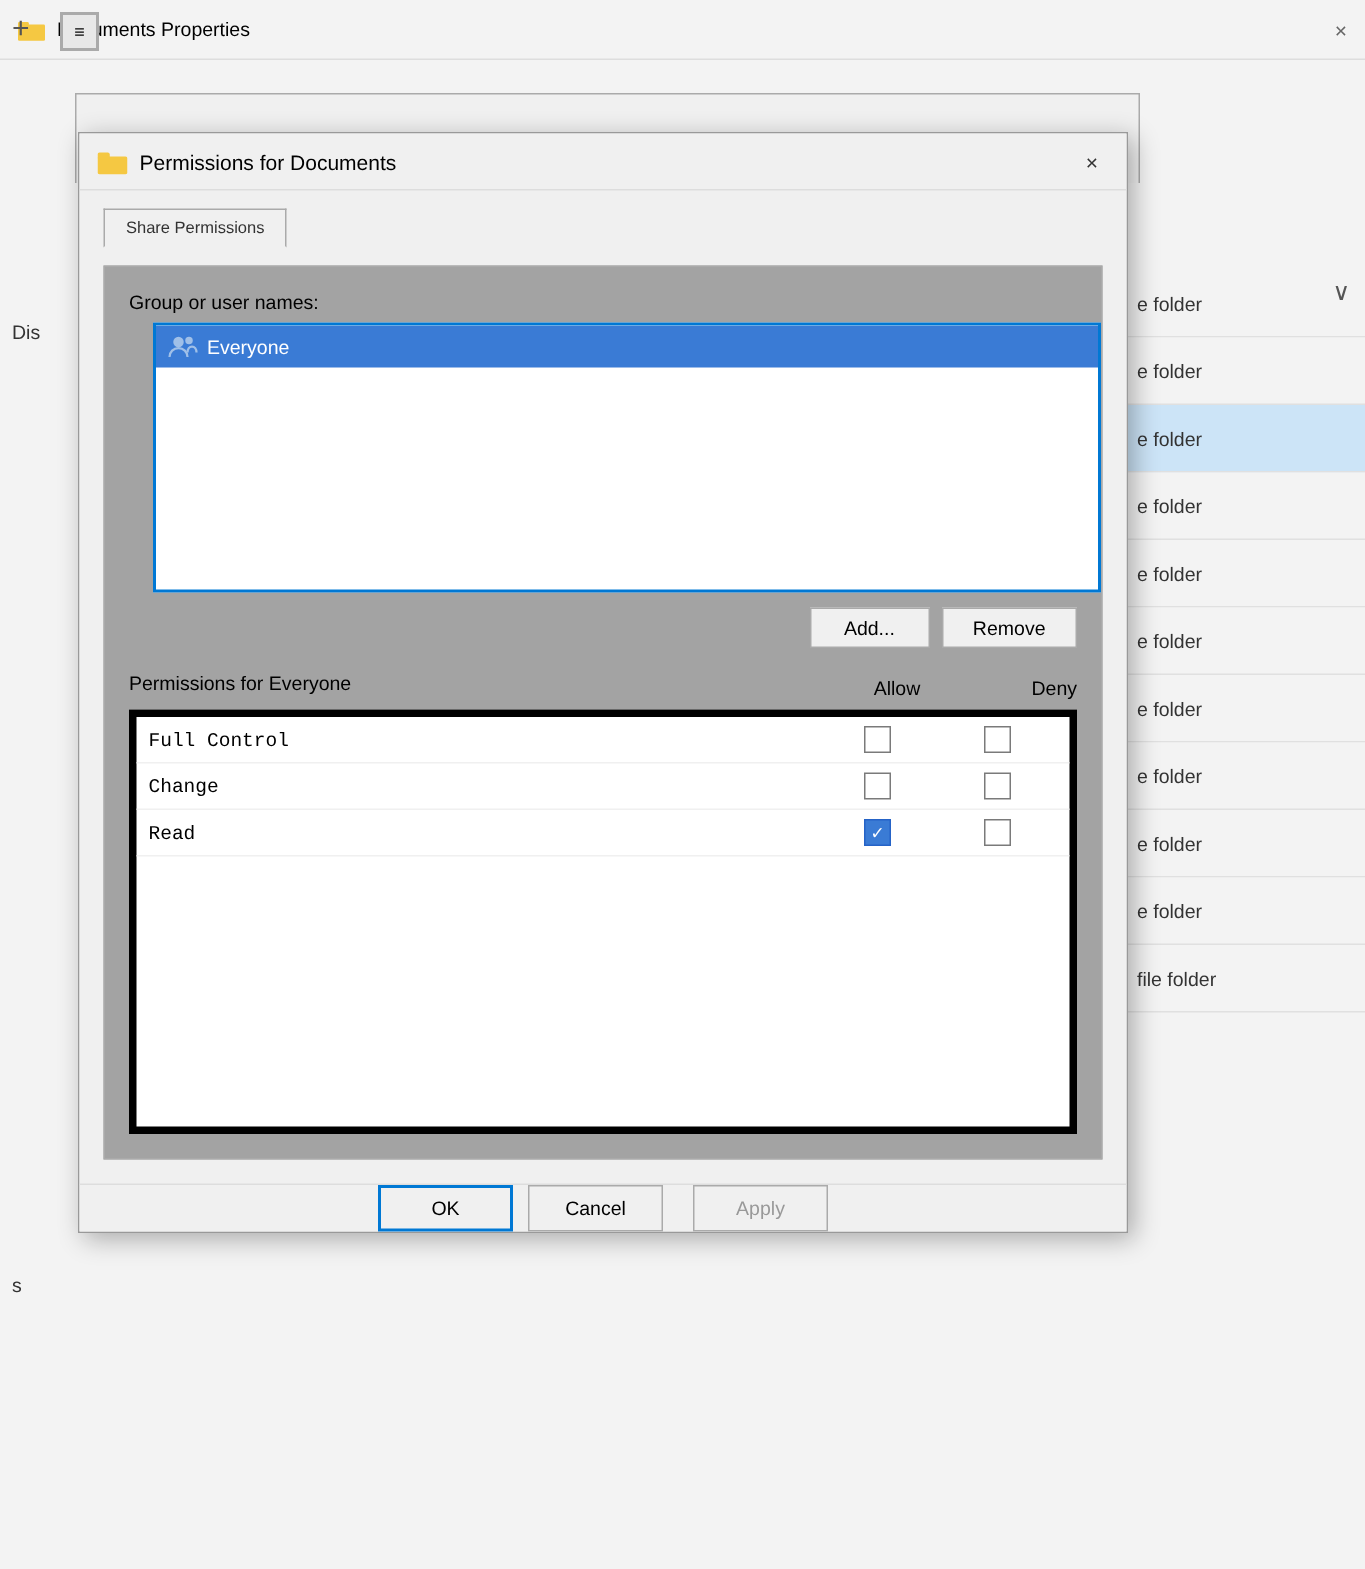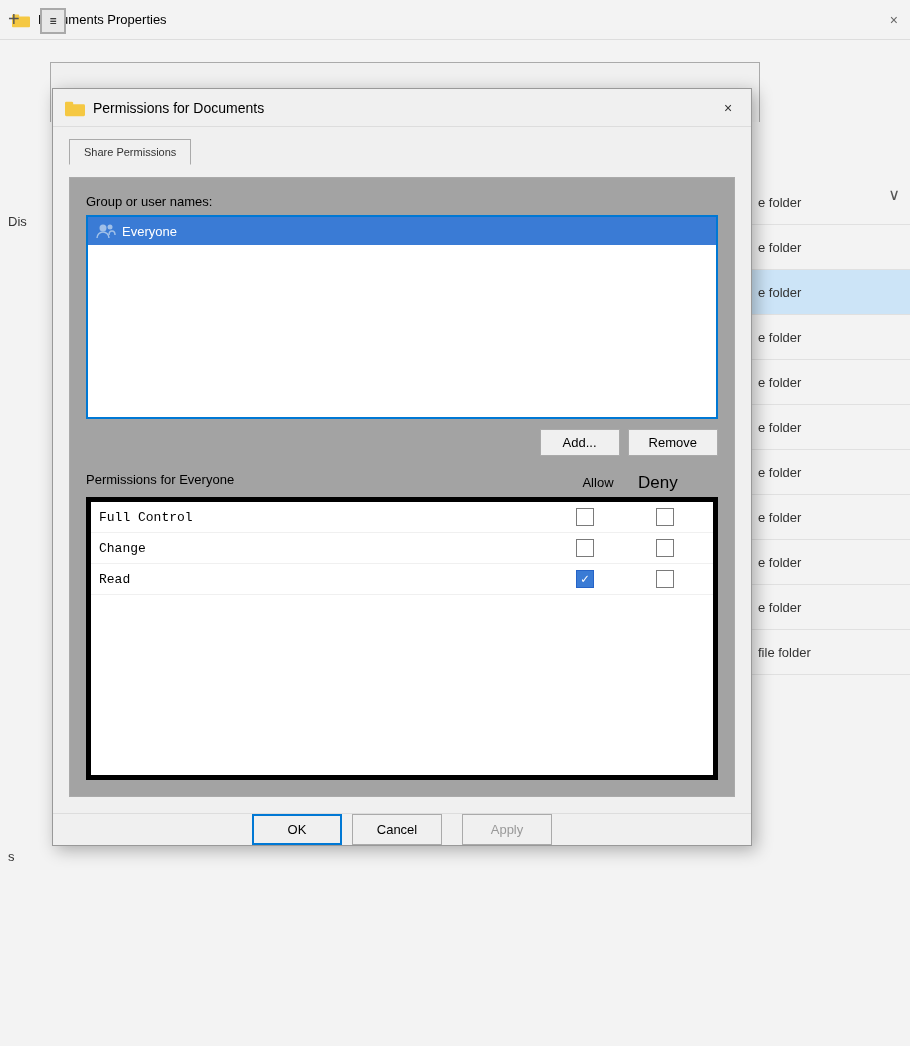--- a/index.html
+++ b/index.html
@@ -205,25 +205,26 @@
 
     
     .section-label {
       font-size: 13px;
       color: #000;
       margin-bottom: 6px;
     }
 
     .users-listbox {
       width: 100%;
-      height: 204px;
+      height: 180px;
       border: 2px solid #0078d4;
       background: #fff;
       margin-bottom: 10px;
       overflow: hidden;
+      margin-left: 16px;
     }
 
     .user-row {
       display: flex;
       align-items: center;
       padding: 4px 8px;
       font-size: 13px;
     }
 
     .user-row.selected {
@@ -446,21 +447,21 @@
       </div>
 
       <div class="buttons-row">
         <button class="btn">Add...</button>
         <button class="btn">Remove</button>
       </div>
 
       <div style="display:flex; align-items:center; margin-bottom:4px;">
         <span class="permissions-section-label" style="flex:1;">Permissions for Everyone</span>
         <span style="width:80px; text-align:center; font-size:13px;">Allow</span>
-        <span style="width:80px; text-align:left; font-size:17px;">Deny</span>
+        <span style="width:80px; text-align:right; font-size:13px;">Deny</span>
       </div>
 
       <div class="permissions-table-container">
 
         <div class="perm-row">
           <span class="perm-name">Full Control</span>
           <div class="perm-checkbox-cell">
             <div class="checkbox"></div>
           </div>
           <div class="perm-checkbox-cell">

